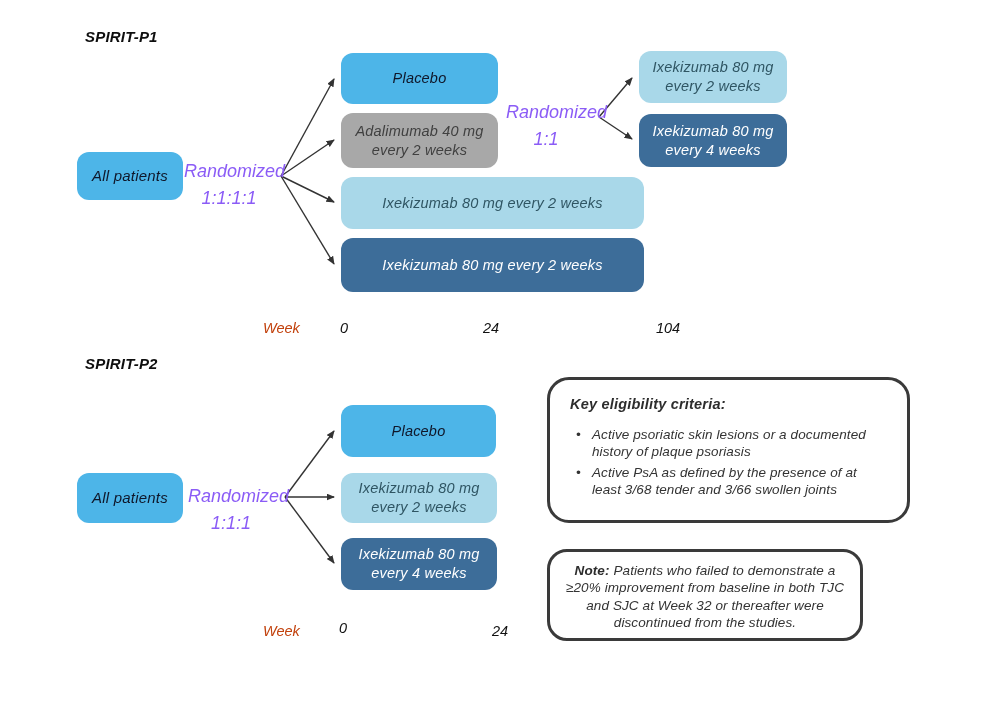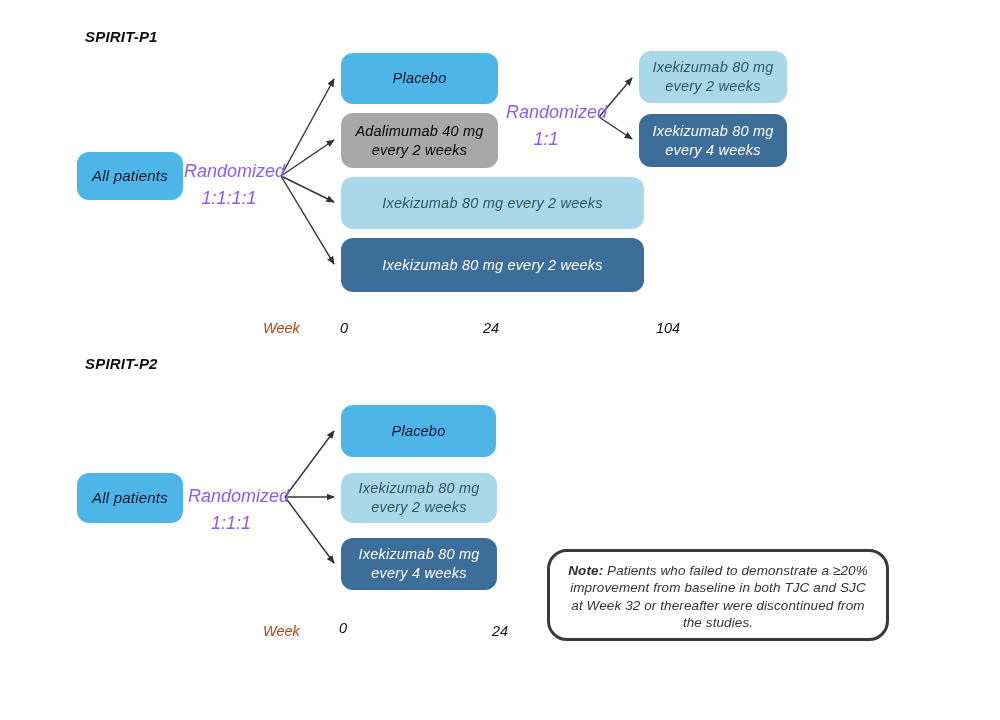--- a/index.html
+++ b/index.html
@@ -35,21 +35,21 @@
     align-items:center;
     justify-content:center;
     text-align:center;
     font-size:14.5px;
     line-height:1.28;
     letter-spacing:0.2px;
     padding:4px 10px;
     box-sizing:border-box;
   }
   .sky{background:var(--sky-blue);color:#0f172a;}
-  .grayarm{background:var(--gray);color:#000000;}
+  .grayarm{background:var(--gray);color:#404040;}
   .lightarm{background:var(--light-blue);color:var(--dark-text-on-light);}
   .darkarm{background:var(--dark-blue);color:#ffffff;}
   .rand-label{
     position:absolute;
     text-align:center;
     font-size:18px;
     color:#8b5cf6;
     line-height:1.5;
   }
   .week-label{
@@ -184,21 +184,30 @@
   <div class="box sky" style="left:341px;top:405px;width:155px;height:52px;">Placebo</div>
 
   <div class="box lightarm" style="left:341px;top:473px;width:156px;height:50px;">Ixekizumab 80 mg every 2 weeks</div>
 
   <div class="box darkarm" style="left:341px;top:538px;width:156px;height:52px;">Ixekizumab 80 mg every 4 weeks</div>
 
   <div class="week-label" style="left:263px;top:623px;">Week</div>
   <div class="week-tick" style="left:343px;top:620px;">0</div>
   <div class="week-tick" style="left:500px;top:623px;">24</div>
 
-
-  <div class="outline-box" style="left:547px;top:549px;width:342px;height:92px;border-radius:20px;">
+  <div class="outline-box" style="left:547px;top:377px;width:363px;height:146px;">
+    <div class="elig-inner">
+      <div class="elig-title">Key eligibility criteria:</div>
+      <ul class="elig-list">
+        <li>Active psoriatic skin lesions or a documented history of plaque psoriasis</li>
+        <li>Active PsA as defined by the presence of at least 3/68 tender and 3/66 swollen joints</li>
+      </ul>
+    </div>
+  </div>
+
+  <div class="outline-box" style="left:547px;top:549px;width:316px;height:92px;border-radius:20px;">
     <div class="note-inner">
       <span class="note-label">Note:</span>
       <span>Patients who failed to demonstrate a ≥20% improvement from baseline in both TJC and SJC at Week 32 or thereafter were discontinued from the studies.</span>
     </div>
   </div>
 
 </div>
 
 </body></html>

